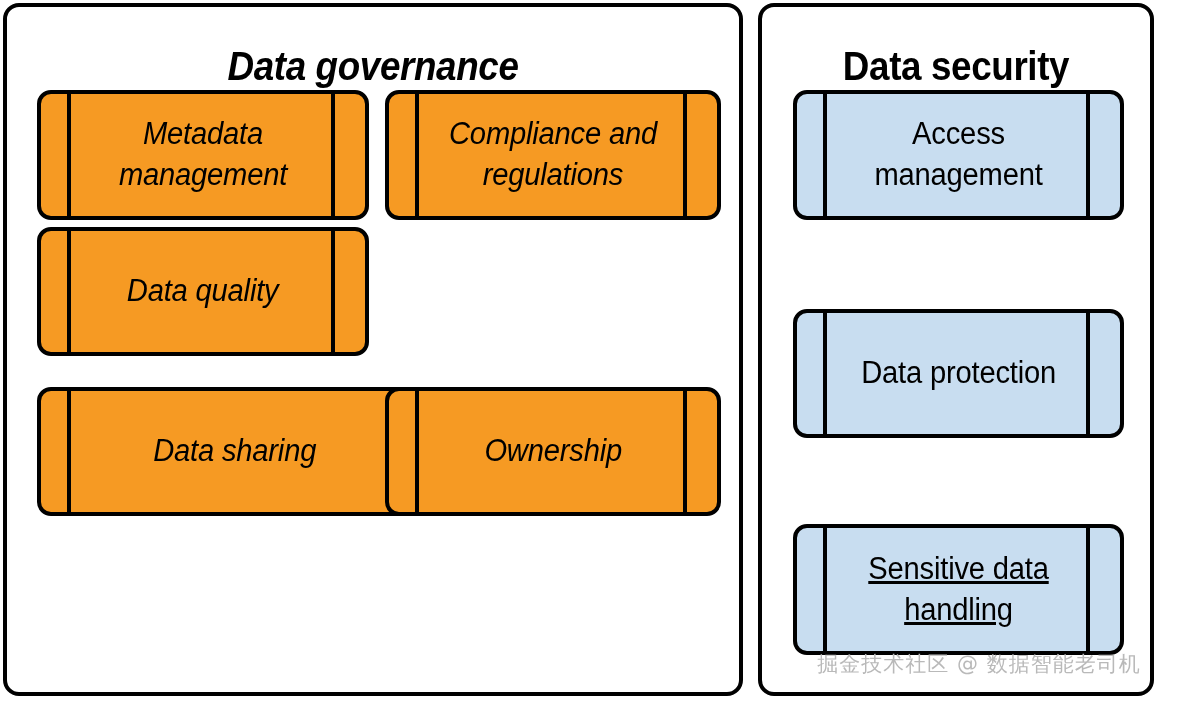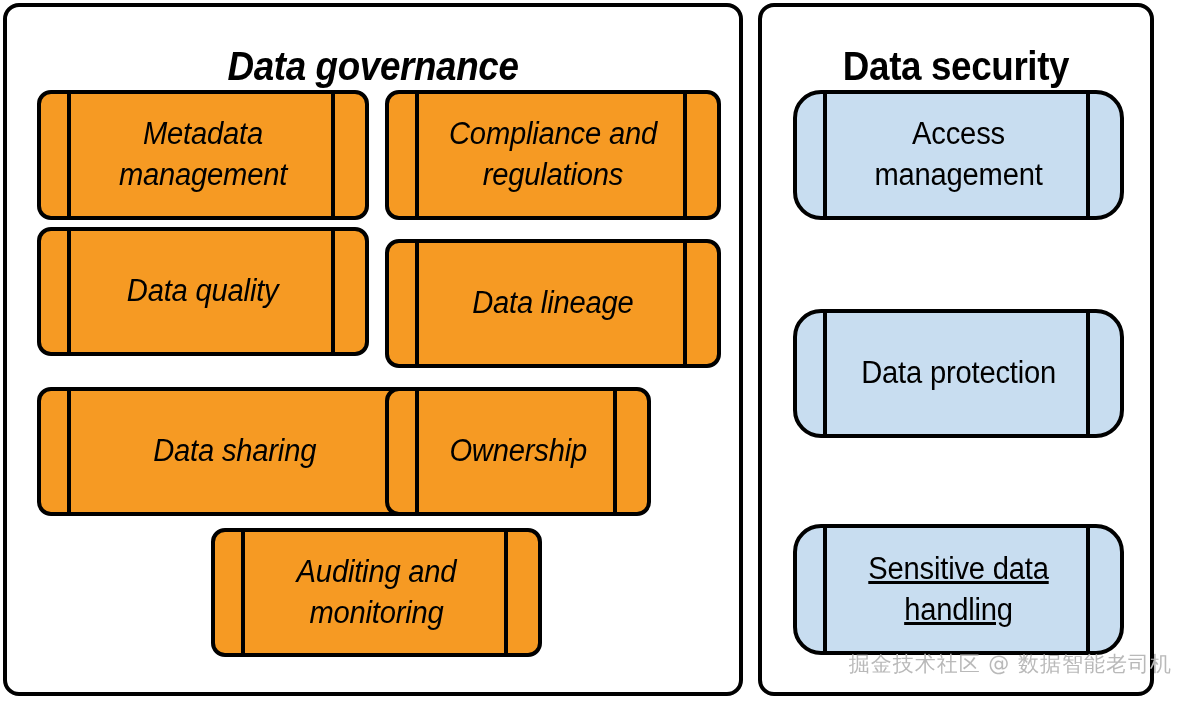--- a/index.html
+++ b/index.html
@@ -89,29 +89,29 @@
     padding: 0 42px;
     font-size: 31px;
     line-height: 1.32;
     font-weight: 400;
     letter-spacing: -0.2px;
     font-family: "Liberation Sans Narrow", "Liberation Sans", "DejaVu Sans", sans-serif;
     transform: scaleX(0.94);
   }
 
   .node.orange { background: #F69A23; }
-  .node.blue   { background: #C8DDF0; border-radius: 28px; }
+  .node.blue   { background: #C8DDF0; }
 
   
   #watermark {
     position: absolute;
     left: 786px;
     top: 650px;
     width: 386px;
-    text-align: right;
+    text-align: center;
     font-size: 21px;
     font-weight: 400;
     color: #b9b9b9;
     letter-spacing: 1px;
     font-family: "DejaVu Sans", "Liberation Sans", sans-serif;
     white-space: nowrap;
     pointer-events: none;
     user-select: none;
   }
 </style>
@@ -135,43 +135,33 @@
       <span class="bar bar-right"></span>
       <span class="label">Metadata management</span>
     </div>
 
     <div class="node orange" style="left:30px; top:220px; width:332px; height:129px;">
       <span class="bar bar-left"></span>
       <span class="bar bar-right"></span>
       <span class="label">Data quality</span>
     </div>
 
-    <div class="node orange" style="left:378px; top:232px; width:336px; height:129px;">
-      <span class="bar bar-left"></span>
-      <span class="bar bar-right"></span>
-      <span class="label">Data lineage</span>
-    </div>
 
     <div class="node orange" style="left:30px; top:380px; width:396px; height:129px;">
       <span class="bar bar-left"></span>
       <span class="bar bar-right"></span>
       <span class="label">Data sharing</span>
     </div>
 
-    <div class="node orange" style="left:378px; top:380px; width:266px; height:129px;">
+    <div class="node orange" style="left:378px; top:380px; width:336px; height:129px;">
       <span class="bar bar-left"></span>
       <span class="bar bar-right"></span>
       <span class="label">Ownership</span>
     </div>
 
-    <div class="node orange" style="left:204px; top:521px; width:331px; height:129px;">
-      <span class="bar bar-left"></span>
-      <span class="bar bar-right"></span>
-      <span class="label">Auditing and monitoring</span>
-    </div>
 
   </section>
 
   <section class="panel" id="panel-security">
 
     <h1 class="panel-title">Data security</h1>
 
     <div class="node blue" style="left:31px; top:83px; width:331px; height:130px;">
       <span class="bar bar-left"></span>
       <span class="bar bar-right"></span>

